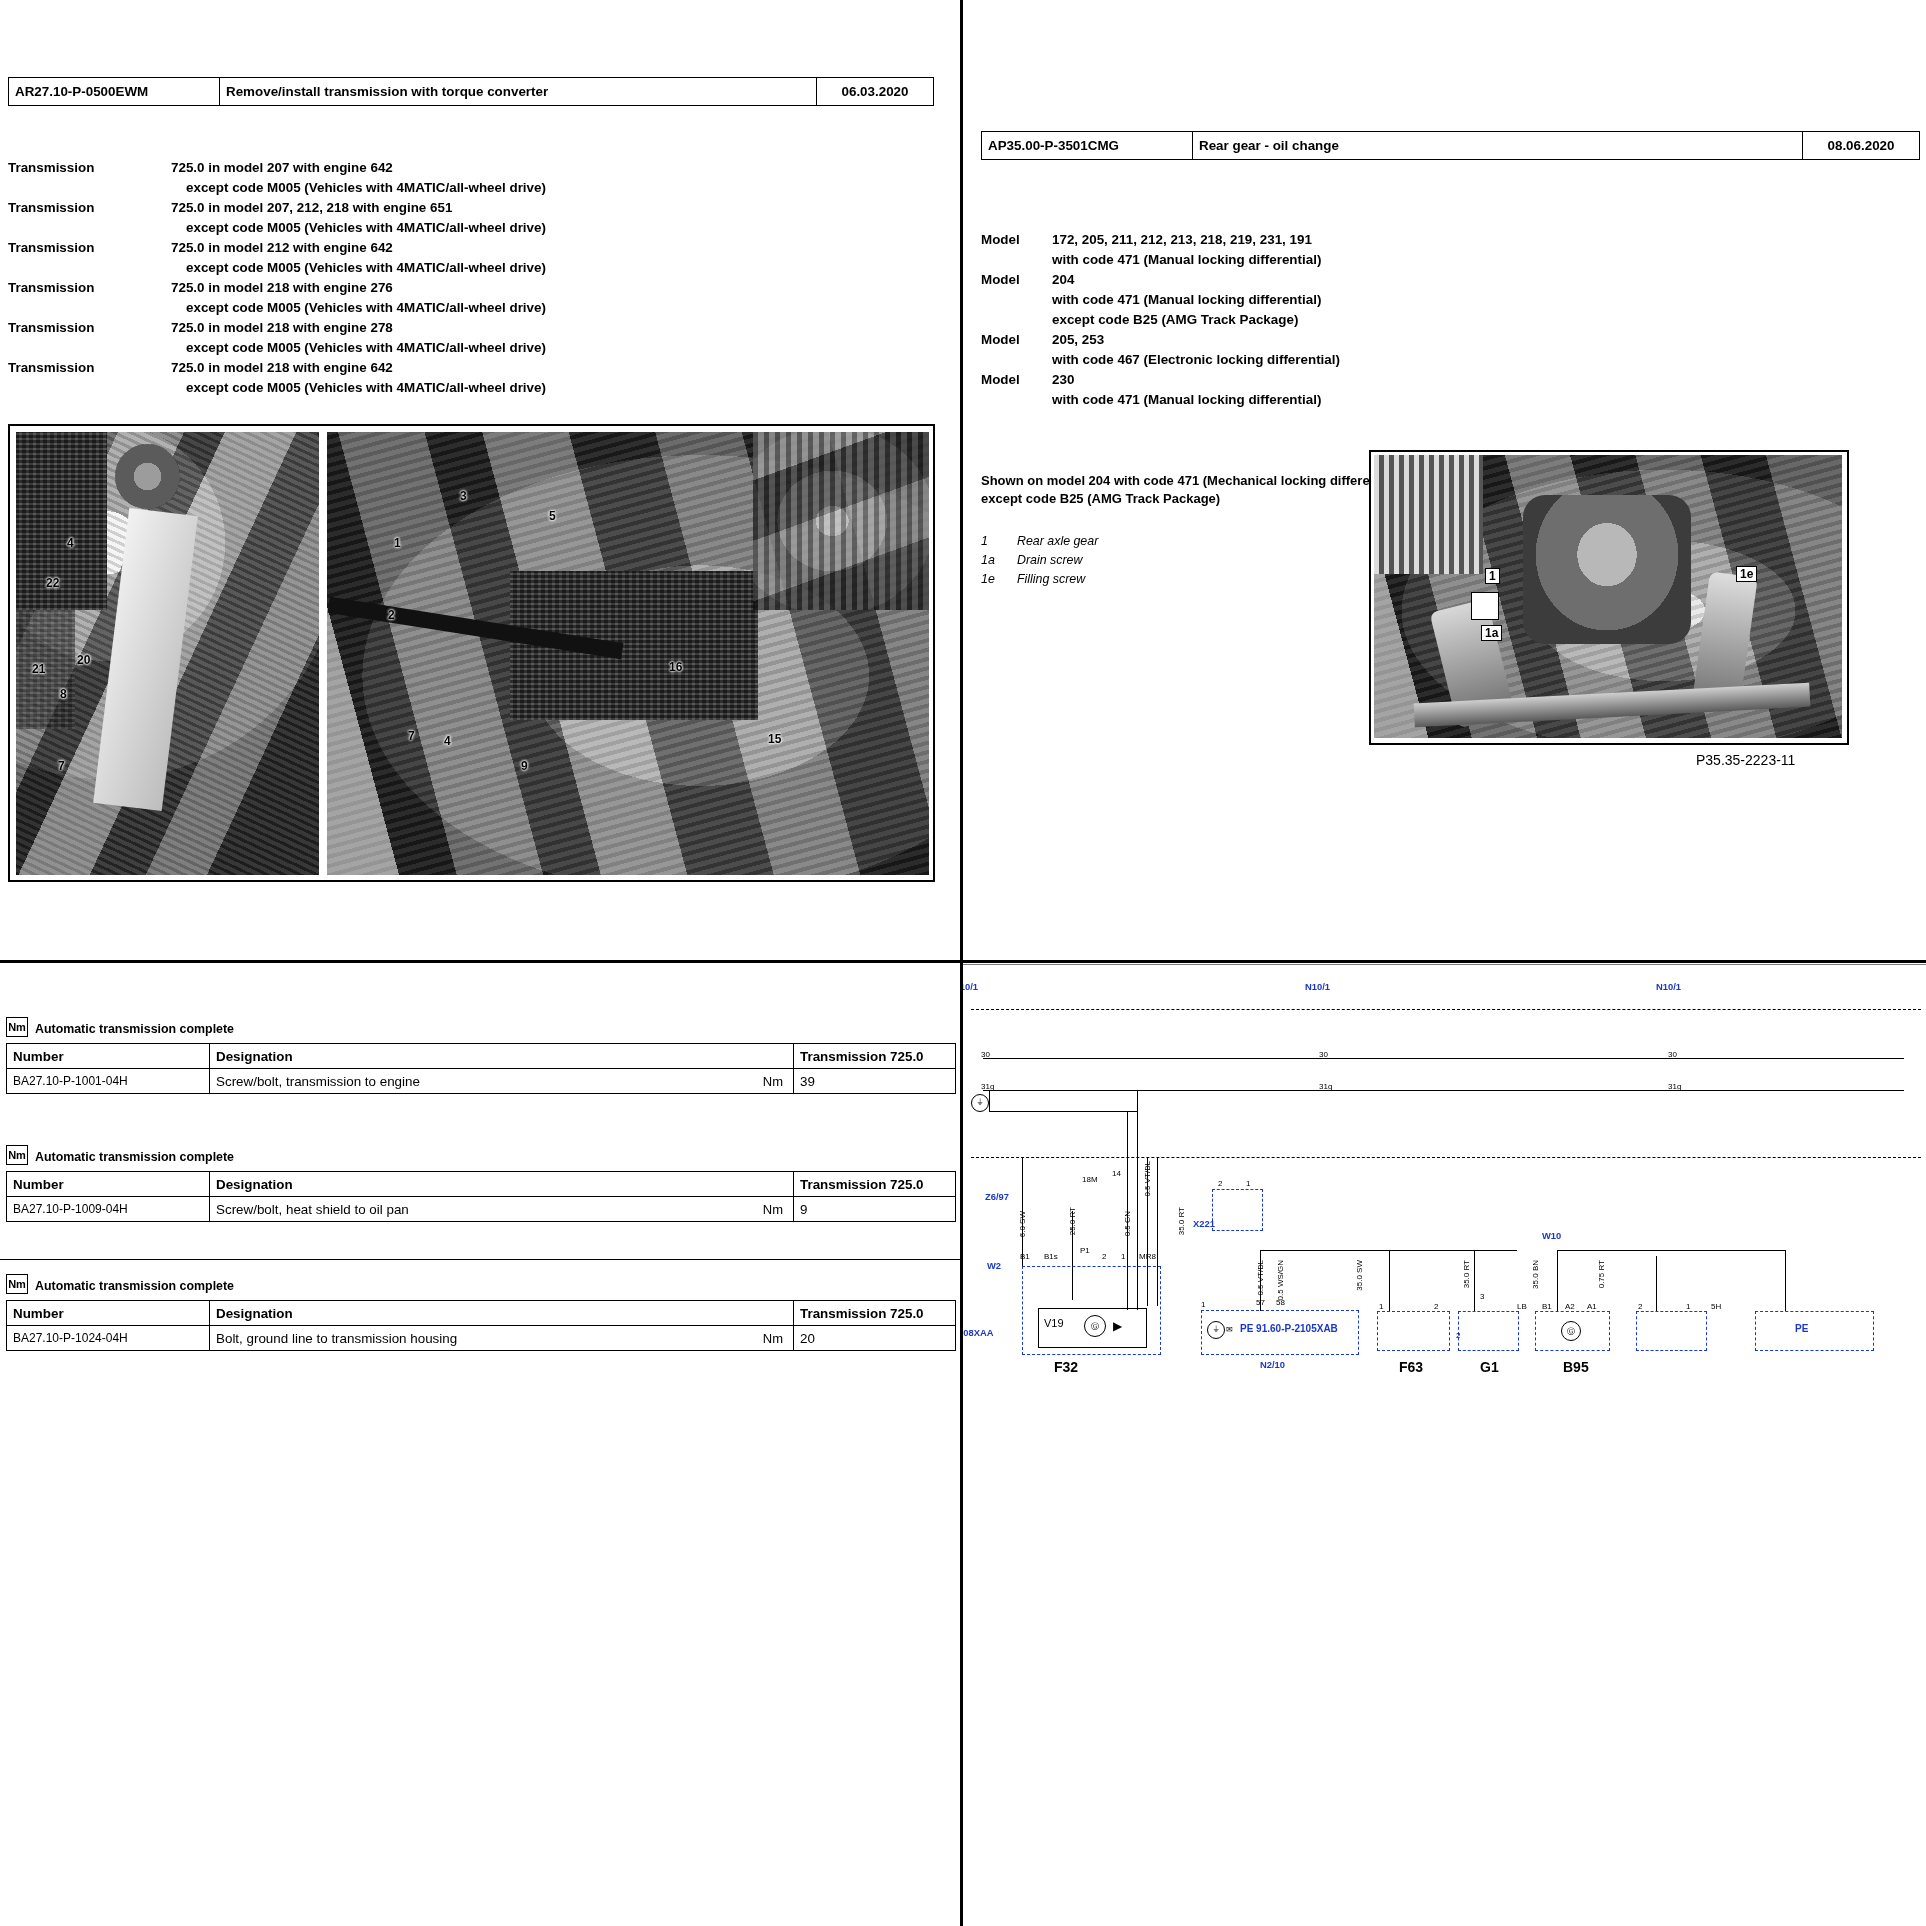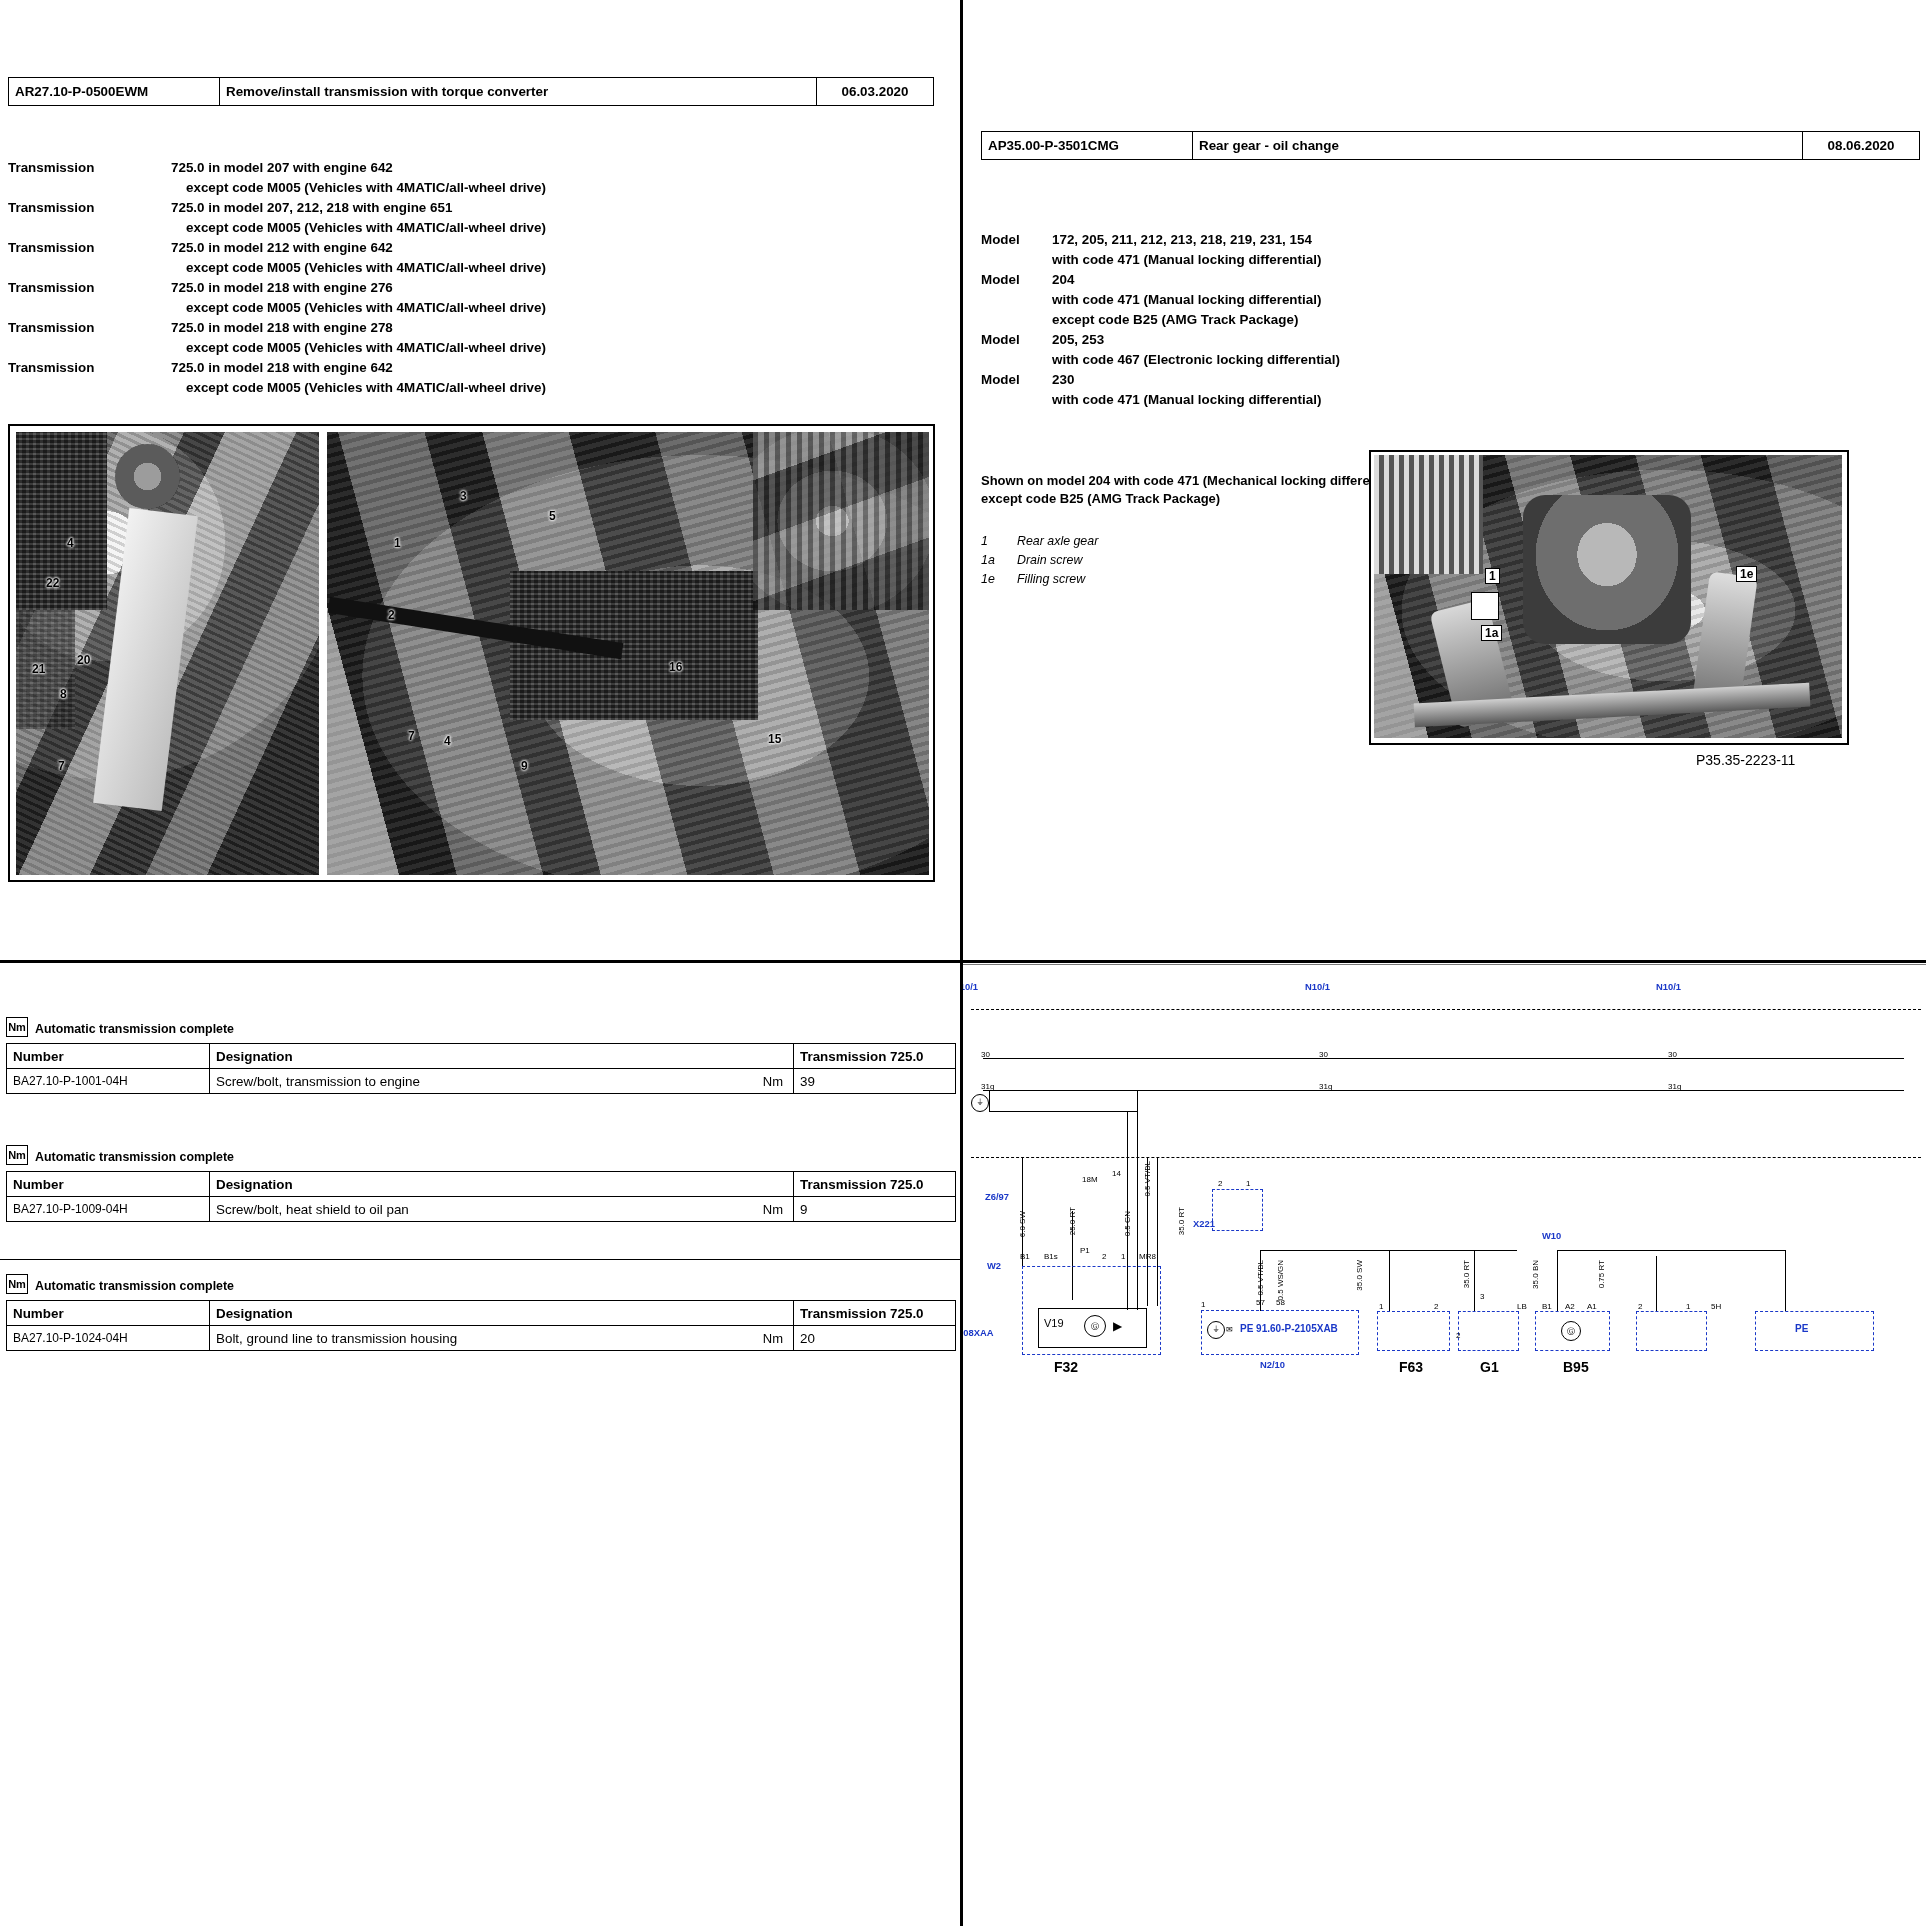--- a/index.html
+++ b/index.html
@@ -183,21 +183,21 @@
     <div class="dochdr">
       <div class="c1">AP35.00-P-3501CMG</div>
       <div class="c2">Rear gear - oil change</div>
       <div class="c3">08.06.2020</div>
     </div>
   </div>
 
   <div class="tr-models">
     <div class="row">
         <div class="lbl">Model</div>
-        <div class="val">172, 205, 211, 212, 213, 218, 219, 231, 154</div>
+        <div class="val">172, 205, 211, 212, 213, 218, 219, 231, 191</div>
       </div>
     <div class="sub">with code 471 (Manual locking differential)</div>
     <div class="row">
         <div class="lbl">Model</div>
         <div class="val">204</div>
       </div>
     <div class="sub">with code 471 (Manual locking differential)</div>
     <div class="sub">except code B25 (AMG Track Package)</div>
     <div class="row">
         <div class="lbl">Model</div>

